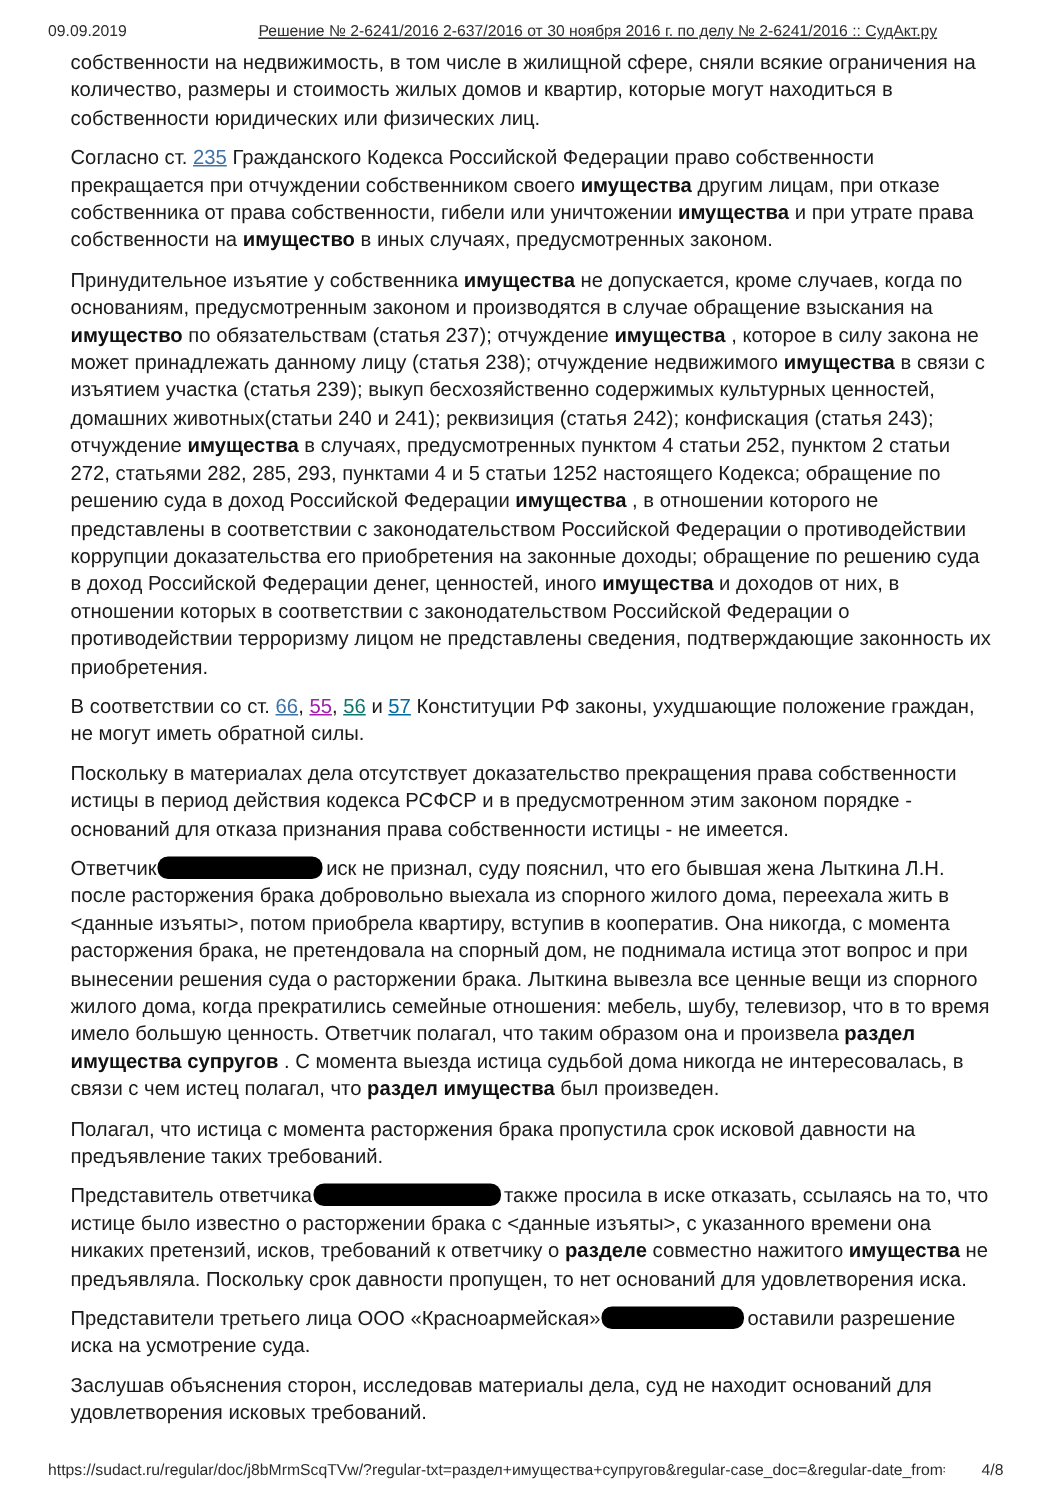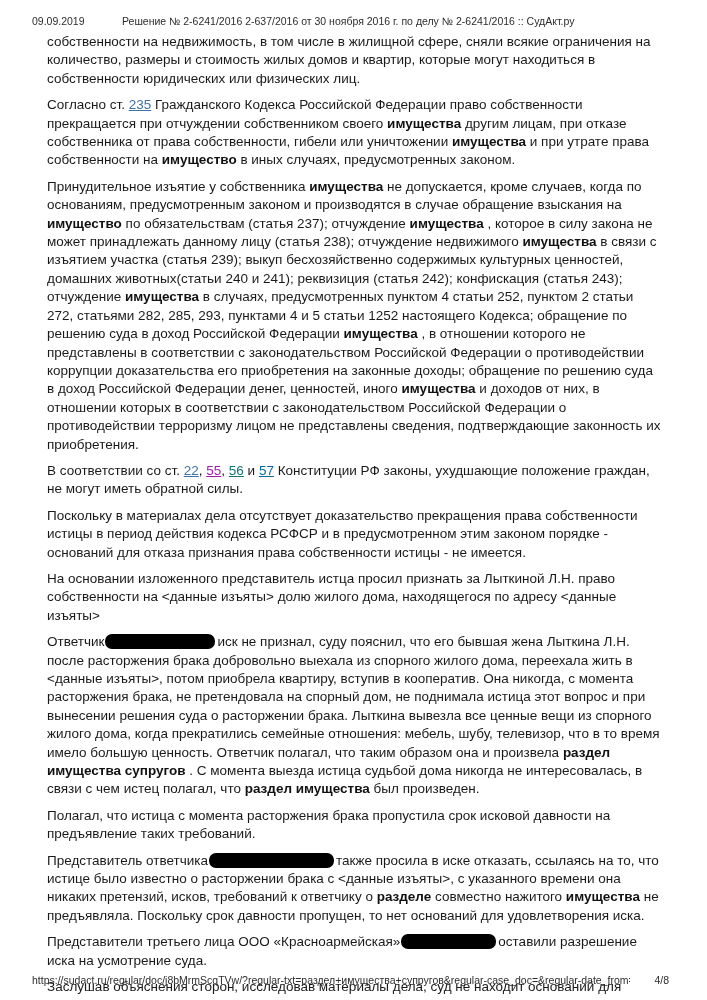--- a/index.html
+++ b/index.html
@@ -17,21 +17,21 @@
   .print-header {
     position: absolute;
     top: 15px; left: 0; right: 0;
     padding: 0 32px;
     display: flex;
     align-items: baseline;
     font-size: 10.5px;
     color: #2d2d2d;
   }
   .print-header .hdate { flex: none; width: 90px; }
-  .print-header .htitle { flex: 1; text-align: left; white-space: nowrap; }
+  .print-header .htitle { flex: 1; text-align: center; white-space: nowrap; text-decoration: underline; }
   
   .doc-body {
     position: absolute;
     top: 33px; left: 47px;
     width: 615px;
     font-size: 13.5px;
     line-height: 18.4px;
     color: #1a1a1a;
   }
   .doc-body p.para { margin: 0 0 8px 0; }
@@ -66,23 +66,22 @@
 
   <div class="print-header">
     <span class="hdate">09.09.2019</span>
     <span class="htitle">Решение № 2-6241/2016 2-637/2016 от 30 ноября 2016 г. по делу № 2-6241/2016 :: СудАкт.ру</span>
   </div>
 
   <div class="doc-body">
       <p class="para">собственности на недвижимость, в том числе в жилищной сфере, сняли всякие ограничения на количество, размеры и стоимость жилых домов и квартир, которые могут находиться в собственности юридических или физических лиц.</p>
       <p class="para">Согласно ст. <a class="doc-link" style="color: rgb(63, 114, 166);">235</a> Гражданского Кодекса Российской Федерации право собственности прекращается при отчуждении собственником своего <b>имущества</b> другим лицам, при отказе собственника от права собственности, гибели или уничтожении <b>имущества</b> и при утрате права собственности на <b>имущество</b> в иных случаях, предусмотренных законом.</p>
       <p class="para">Принудительное изъятие у собственника <b>имущества</b> не допускается, кроме случаев, когда по основаниям, предусмотренным законом и производятся в случае обращение взыскания на <b>имущество</b> по обязательствам (статья 237); отчуждение <b>имущества</b> , которое в силу закона не может принадлежать данному лицу (статья 238); отчуждение недвижимого <b>имущества</b> в связи с изъятием участка (статья 239); выкуп бесхозяйственно содержимых культурных ценностей, домашних животных(статьи 240 и 241); реквизиция (статья 242); конфискация (статья 243); отчуждение <b>имущества</b> в случаях, предусмотренных пунктом 4 статьи 252, пунктом 2 статьи 272, статьями 282, 285, 293, пунктами 4 и 5 статьи 1252 настоящего Кодекса; обращение по решению суда в доход Российской Федерации <b>имущества</b> , в отношении которого не представлены в соответствии с законодательством Российской Федерации о противодействии коррупции доказательства его приобретения на законные доходы; обращение по решению суда в доход Российской Федерации денег, ценностей, иного <b>имущества</b> и доходов от них, в отношении которых в соответствии с законодательством Российской Федерации о противодействии терроризму лицом не представлены сведения, подтверждающие законность их приобретения.</p>
-      <p class="para">В соответствии со ст. <a class="doc-link" style="color: rgb(63, 114, 166);">22</a>, <a class="doc-link" style="color: #a21caf;">55</a>, <a class="doc-link" style="color: #0f766e;">56</a> и <a class="doc-link" style="color: #0369a1;">57</a> Конституции РФ законы, ухудшающие положение граждан, не могут иметь обратной силы.</p>
+      <p class="para">В соответствии со ст. <a class="doc-link" style="color: rgb(63, 114, 166);">66</a>, <a class="doc-link" style="color: #a21caf;">55</a>, <a class="doc-link" style="color: #0f766e;">56</a> и <a class="doc-link" style="color: #0369a1;">57</a> Конституции РФ законы, ухудшающие положение граждан, не могут иметь обратной силы.</p>
       <p class="para">Поскольку в материалах дела отсутствует доказательство прекращения права собственности истицы в период действия кодекса РСФСР и в предусмотренном этим законом порядке - оснований для отказа признания права собственности истицы - не имеется.</p>
-      <p class="para">На основании изложенного представитель истца просил признать за Лыткиной Л.Н. право собственности на &lt;данные изъяты&gt; долю жилого дома, находящегося по адресу &lt;данные изъяты&gt;</p>
       <p class="para">Ответчик<span class="redact" style="width: 110px; background: rgb(0, 0, 0);"></span>иск не признал, суду пояснил, что его бывшая жена Лыткина Л.Н. после расторжения брака добровольно выехала из спорного жилого дома, переехала жить в &lt;данные изъяты&gt;, потом приобрела квартиру, вступив в кооператив. Она никогда, с момента расторжения брака, не претендовала на спорный дом, не поднимала истица этот вопрос и при вынесении решения суда о расторжении брака. Лыткина вывезла все ценные вещи из спорного жилого дома, когда прекратились семейные отношения: мебель, шубу, телевизор, что в то время имело большую ценность. Ответчик полагал, что таким образом она и произвела <b>раздел имущества супругов</b> . С момента выезда истица судьбой дома никогда не интересовалась, в связи с чем истец полагал, что <b>раздел имущества</b> был произведен.</p>
       <p class="para">Полагал, что истица с момента расторжения брака пропустила срок исковой давности на предъявление таких требований.</p>
       <p class="para">Представитель ответчика<span class="redact" style="width: 125px; background: rgb(0, 0, 0);"></span>также просила в иске отказать, ссылаясь на то, что истице было известно о расторжении брака с &lt;данные изъяты&gt;, с указанного времени она никаких претензий, исков, требований к ответчику о <b>разделе</b> совместно нажитого <b>имущества</b> не предъявляла. Поскольку срок давности пропущен, то нет оснований для удовлетворения иска.</p>
       <p class="para">Представители третьего лица ООО «Красноармейская»<span class="redact" style="width: 95px; background: rgb(0, 0, 0);"></span>оставили разрешение иска на усмотрение суда.</p>
       <p class="para">Заслушав объяснения сторон, исследовав материалы дела, суд не находит оснований для удовлетворения исковых требований.</p>
     </div>
 
   <div class="print-footer">
     <span class="furl">https://sudact.ru/regular/doc/j8bMrmScqTVw/?regular-txt=раздел+имущества+супругов&amp;regular-case_doc=&amp;regular-date_from=&amp;regular-date_t…</span>
     <span class="fpage">4/8</span>

